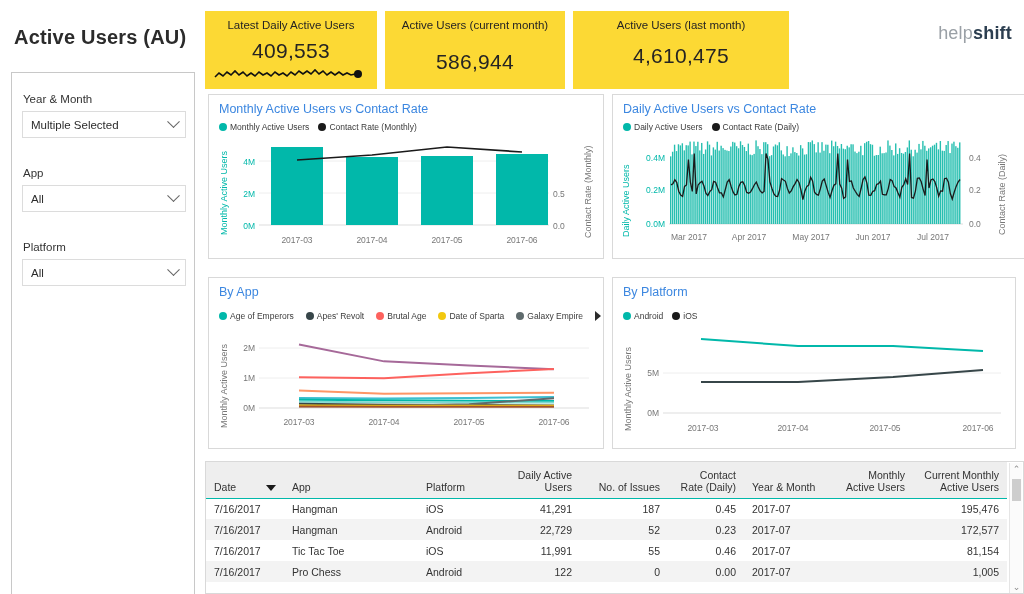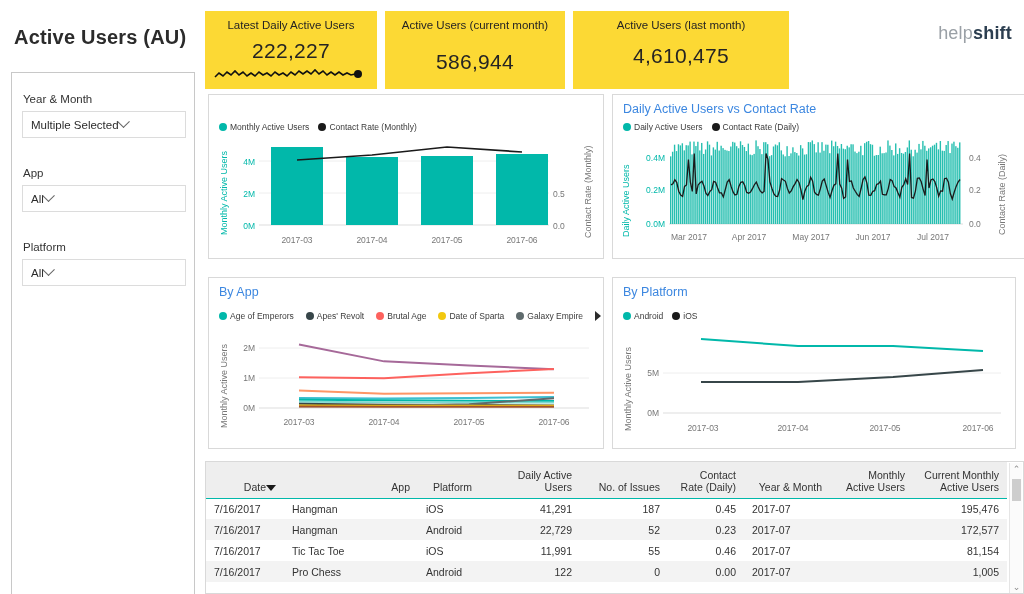--- a/index.html
+++ b/index.html
@@ -46,60 +46,60 @@
 
   
   .filter-box {
     position: absolute; left: 11px; top: 72px; width: 184px; height: 535px;
     border: 1px solid #c8c8c8; background:#fff;
   }
   .filter-label { font-size: 11.5px; color: #333; margin: 0 0 6px 1px; }
   .filter-group { position:absolute; left: 10px; width: 164px; }
   .select {
     border: 1px solid #dcdcdc; height: 27px; background:#fff;
-    display:flex; align-items:center; 
+    display:flex; align-items:center; justify-content: space-between;
     padding: 0 7px 0 8px; font-size: 11.5px; color:#2b2b2b;
   }
   .chev { width: 9px; height: 9px; border-right: 1.3px solid #666; border-bottom: 1.3px solid #666;
           transform: rotate(45deg) translate(-2px,-2px); }
 
   
   .ax { font-size: 8.5px; fill: #777; font-family: "Liberation Sans", sans-serif; }
   .ax-teal { font-size: 8.5px; fill: #01b8aa; font-family: "Liberation Sans", sans-serif; }
   .ax-title { font-size: 9px; fill: #777; font-family: "Liberation Sans", sans-serif; }
   .ax-title-teal { font-size: 9px; fill: #01b8aa; font-family: "Liberation Sans", sans-serif; }
 
   
   .table-panel { position:absolute; left:205px; top:461px; width:819px; height:133px;
                  border:1px solid #d9d9d9; background:#fff; overflow:hidden; }
   table { border-collapse: collapse; width: 801px; table-layout: fixed; }
   th {
     background:#eeeeee; font-size:10.5px; color:#333; font-weight: normal;
-    text-align:right; padding: 4px 8px 5px 8px; vertical-align: bottom;
+    text-align:left; padding: 4px 8px 5px 8px; vertical-align: bottom;
     border-bottom: 1.5px solid #01b8aa; height: 36px; line-height: 12px;
   }
   th.num, td.num { text-align: right; }
   td { font-size: 10.5px; color: #333; padding: 4px 8px; height: 21px; }
   tr.alt td { background: #f3f3f3; }
   .sort-caret { float:right; width:0;height:0;border-left:5px solid transparent;border-right:5px solid transparent;border-top:6px solid #1a1a1a; margin-top:4px;}
   .vscroll { position:absolute; right:1px; top:1px; width:13px; height:131px; background:#fbfbfb; border-left:1px solid #e5e5e5;}
   .vs-arrow { position:absolute; left:0; width:13px; height:13px; color:#8a8a8a; font-size:9px; text-align:center; line-height:13px;}
   .vs-thumb { position:absolute; left:2px; top:16px; width:9px; height:22px; background:#cdcdcd; }
 </style>
 </head>
 <body>
 
 <div class="page">
 
   <div class="page-title">Active Users (AU)</div>
 
   <div class="kpi-row">
     <div class="kpi-card" style="width:172px">
       <div class="kpi-label">Latest Daily Active Users</div>
-      <div class="kpi-value">222,227</div>
+      <div class="kpi-value">409,553</div>
       <svg class="spark" width="156" height="20">
         <polyline fill="none" stroke="#111" stroke-width="1.6" points="2,14 6,10 10,13 14,9 18,12 22,8 26,12 30,9 34,13 38,10 42,13 46,9 50,12 54,10 58,13 62,9 66,12 70,10 74,13 78,9 82,12 86,8 90,11 94,8 98,11 102,7 106,11 110,8 114,12 118,9 122,12 126,9 130,12 134,10 138,12 142,11"></polyline>
         <circle cx="145" cy="11" r="4" fill="#111"></circle>
       </svg>
     </div>
     <div class="kpi-card" style="width:180px">
       <div class="kpi-label">Active Users (current month)</div>
       <div class="kpi-value" style="margin-top:18px">586,944</div>
     </div>
     <div class="kpi-card" style="width:216px">
@@ -128,20 +128,21 @@
     <div class="filter-group" style="top:168px">
       <div class="filter-label">Platform</div>
       <div class="select">
         <span>All</span>
         <span class="chev"></span>
       </div>
     </div>
   </div>
 
   <div class="panel" style="left:208px; top:94px; width:396px; height:165px;">
+    <div class="panel-title">Monthly Active Users vs Contact Rate</div>
     <div class="legend" style="left:10px; top:27px;">
       <span class="legend-item">
         <span class="dot" style="background:#01b8aa"></span>
         <span>Monthly Active Users</span>
       </span>
       <span class="legend-item">
         <span class="dot" style="background:#1a1a1a"></span>
         <span>Contact Rate (Monthly)</span>
       </span>
     </div>

